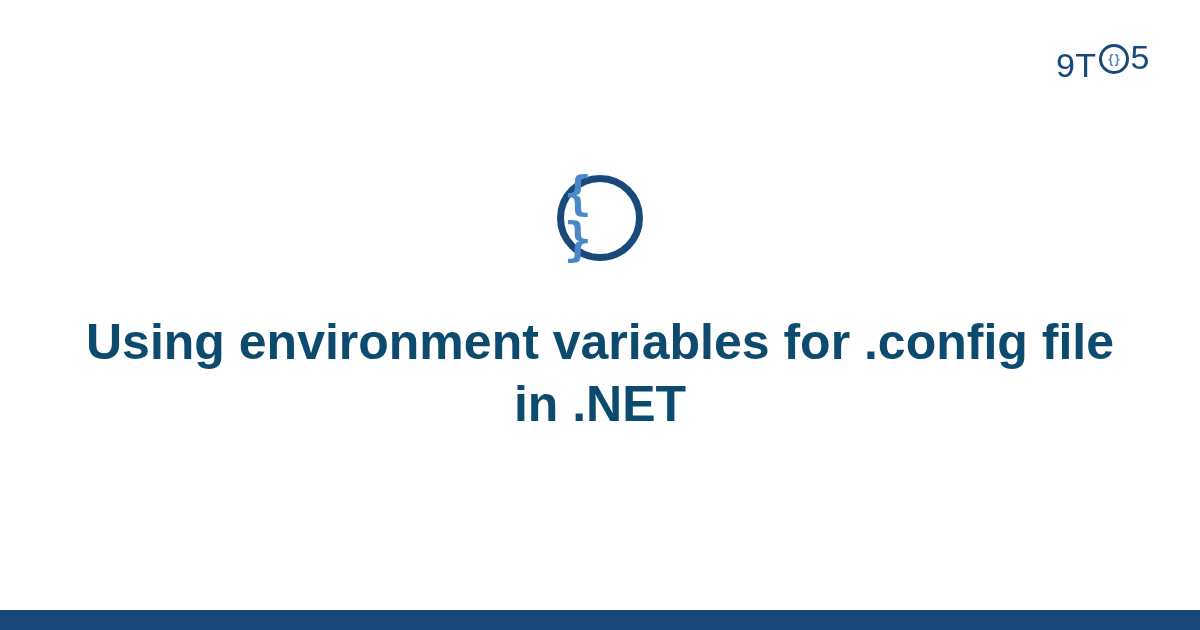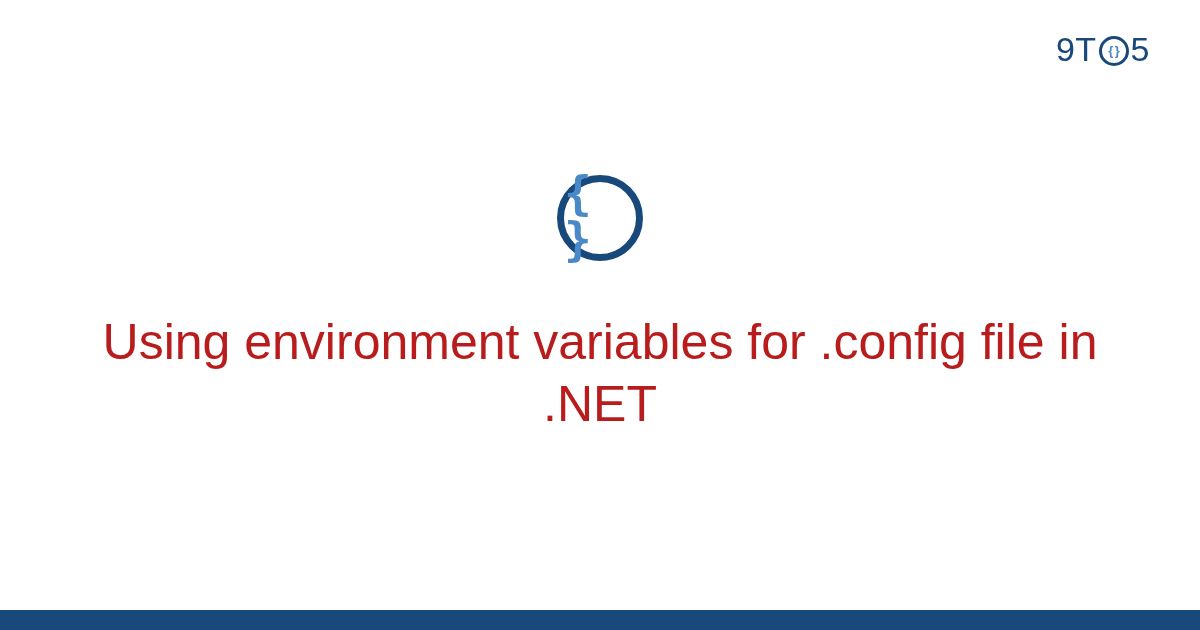--- a/index.html
+++ b/index.html
@@ -21,20 +21,21 @@
       right: 50px;
       font-size: 34px;
       font-weight: 400;
       letter-spacing: 0.5px;
       display: flex;
       align-items: center;
     }
     .logo-9t {
       color: #18497a;
       font-weight: 500;
+      margin-top: 16px;
     }
     .logo-o {
       display: inline-flex;
       align-items: center;
       justify-content: center;
       width: 30px;
       height: 30px;
       border: 3px solid #18497a;
       border-radius: 50%;
       margin: 0 2px;
@@ -82,22 +83,22 @@
       font-weight: 800;
       color: #4a89c8;
       letter-spacing: 2px;
       line-height: 1;
       font-family: Menlo, Consolas, monospace;
       position: relative;
       top: -2px;
     }
     .headline {
       font-size: 50px;
-      font-weight: 400;
-      color: #b91c1c;
+      font-weight: 700;
+      color: #0c4a6e;
       text-align: center;
       line-height: 1.25;
       max-width: 1050px;
     }
     .bottom-bar {
       position: absolute;
       left: 0;
       bottom: 0;
       width: 100%;
       height: 20px;

